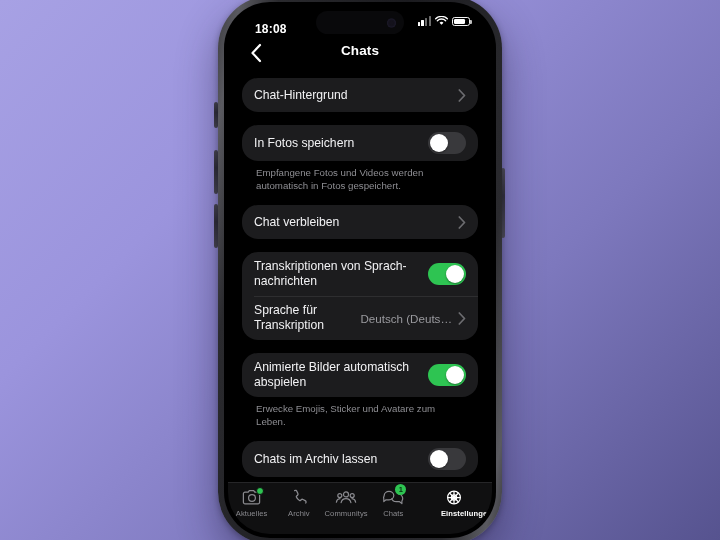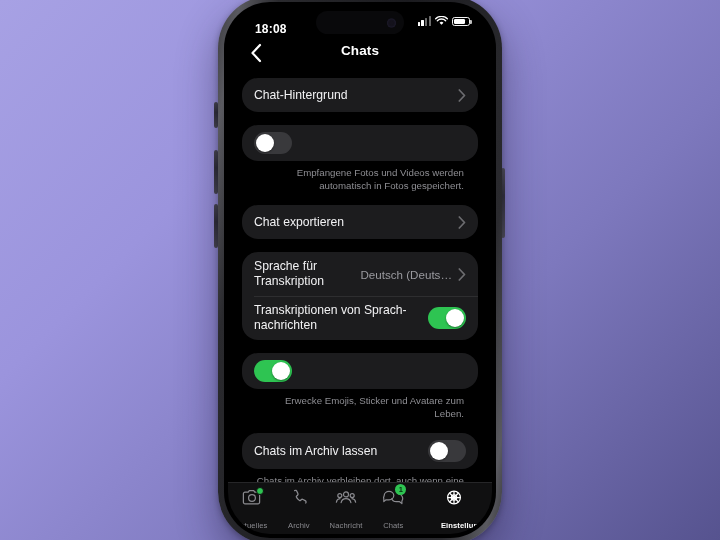--- a/index.html
+++ b/index.html
@@ -192,21 +192,20 @@
     flex: 0 0 auto;
     width: 8px;
     height: 13px;
     opacity: 0.45;
   }
   .footnote {
     color: #8e8e93;
     font-size: 9.7px;
     line-height: 12.6px;
     padding: 6px 14px 0 14px;
-    text-align: right;
   }
 
   
   .toggle {
     flex: 0 0 auto;
     width: 38px;
     height: 22px;
     border-radius: 12px;
     position: relative;
     cursor: pointer;
@@ -242,21 +241,20 @@
     align-items: center;
     gap: 2px;
     cursor: pointer;
     position: relative;
   }
   .tab-icon { position: relative; width: 22px; height: 19px; }
   .tab-label {
     font-size: 7.6px;
     color: #8a8a8f;
     letter-spacing: 0.1px;
-    margin-top: 12px;
   }
   .tab.active .tab-label { color: #ffffff; font-weight: bold; padding-left: 24px; }
   .green-dot {
     position: absolute;
     right: -1px; top: -1px;
     width: 6px; height: 6px;
     border-radius: 50%;
     background: #2ec452;
     border: 1.2px solid #101011;
   }
@@ -338,66 +336,71 @@
             <svg class="chevron" viewBox="0 0 8 13">
               <path d="M1.3 1 L6.5 6.5 L1.3 12" stroke="#cfcfd4" stroke-width="1.7" fill="none" stroke-linecap="round" stroke-linejoin="round"></path>
             </svg>
           </div>
         </div>
       </div>
 
       <div class="group">
         <div class="card">
           <div class="row">
+            <span class="row-label">In Fotos speichern</span>
             <span class="toggle off">
               <span class="knob"></span>
             </span>
           </div>
         </div>
         <div class="footnote">Empfangene Fotos und Videos werden automatisch in Fotos gespeichert.</div>
       </div>
 
       <div class="group">
         <div class="card">
           <div class="row">
-            <span class="row-label">Chat exportieren</span>
+            <span class="row-label">Chat verbleiben</span>
             <svg class="chevron" viewBox="0 0 8 13">
               <path d="M1.3 1 L6.5 6.5 L1.3 12" stroke="#cfcfd4" stroke-width="1.7" fill="none" stroke-linecap="round" stroke-linejoin="round"></path>
             </svg>
           </div>
         </div>
       </div>
 
       <div class="group">
         <div class="card">
+          <div class="row">
+            <span class="row-label">
+              <span>Transkriptionen von Sprach-</span><br>
+              <span>nachrichten</span>
+            </span>
+            <span class="toggle on">
+              <span class="knob"></span>
+            </span>
+          </div>
           <div class="row">
             <span class="row-label">
               <span>Sprache für</span><br>
               <span>Transkription</span>
             </span>
             <span class="row-value">Deutsch (Deuts…</span>
             <svg class="chevron" viewBox="0 0 8 13">
               <path d="M1.3 1 L6.5 6.5 L1.3 12" stroke="#cfcfd4" stroke-width="1.7" fill="none" stroke-linecap="round" stroke-linejoin="round"></path>
             </svg>
           </div>
+        </div>
+      </div>
+
+      <div class="group">
+        <div class="card">
           <div class="row">
             <span class="row-label">
-              <span>Transkriptionen von Sprach-</span><br>
-              <span>nachrichten</span>
-            </span>
-            <span class="toggle on">
-              <span class="knob"></span>
-            </span>
-          </div>
-        </div>
-      </div>
-
-      <div class="group">
-        <div class="card">
-          <div class="row">
+              <span>Animierte Bilder automatisch</span><br>
+              <span>abspielen</span>
+            </span>
             <span class="toggle on">
               <span class="knob"></span>
             </span>
           </div>
         </div>
         <div class="footnote">Erwecke Emojis, Sticker und Avatare zum Leben.</div>
       </div>
 
       <div class="group">
         <div class="card">
@@ -439,21 +442,21 @@
         <span class="tab-icon">
           <svg width="22" height="19" viewBox="0 0 22 19">
             <circle cx="11" cy="6.4" r="2.5" stroke="#8a8a8f" stroke-width="1.2" fill="none"></circle>
             <circle cx="4.8" cy="7.6" r="2" stroke="#8a8a8f" stroke-width="1.2" fill="none"></circle>
             <circle cx="17.2" cy="7.6" r="2" stroke="#8a8a8f" stroke-width="1.2" fill="none"></circle>
             <path d="M6.1 14.6 a5 5 0 0 1 9.8 0" stroke="#8a8a8f" stroke-width="1.2" fill="none" stroke-linecap="round"></path>
             <path d="M1.4 14.2 a4 4 0 0 1 3.6-3.5" stroke="#8a8a8f" stroke-width="1.2" fill="none" stroke-linecap="round"></path>
             <path d="M20.6 14.2 a4 4 0 0 0 -3.6-3.5" stroke="#8a8a8f" stroke-width="1.2" fill="none" stroke-linecap="round"></path>
           </svg>
         </span>
-        <span class="tab-label">Nachricht</span>
+        <span class="tab-label">Communitys</span>
       </div>
 
       <div class="tab">
         <span class="tab-icon">
           <svg width="22" height="19" viewBox="0 0 22 19">
             <path d="M2.2 7.6 a4.8 4.2 0 0 1 9.6 0 a4.8 4.2 0 0 1 -4.8 4.2 h-3 l-2.2 1.8 v-2.5 a4.1 4.1 0 0 1 0.4-3.5 z" stroke="#8a8a8f" stroke-width="1.2" fill="none" stroke-linejoin="round"></path>
             <path d="M9.6 10.1 a4.9 4.3 0 0 0 4.9 3.6 h3.1 l2.3 1.9 v-2.6 a4.5 4.5 0 0 0 -3.5-7" stroke="#8a8a8f" stroke-width="1.2" fill="none" stroke-linejoin="round"></path>
           </svg>
           <span class="badge">1</span>
         </span>

